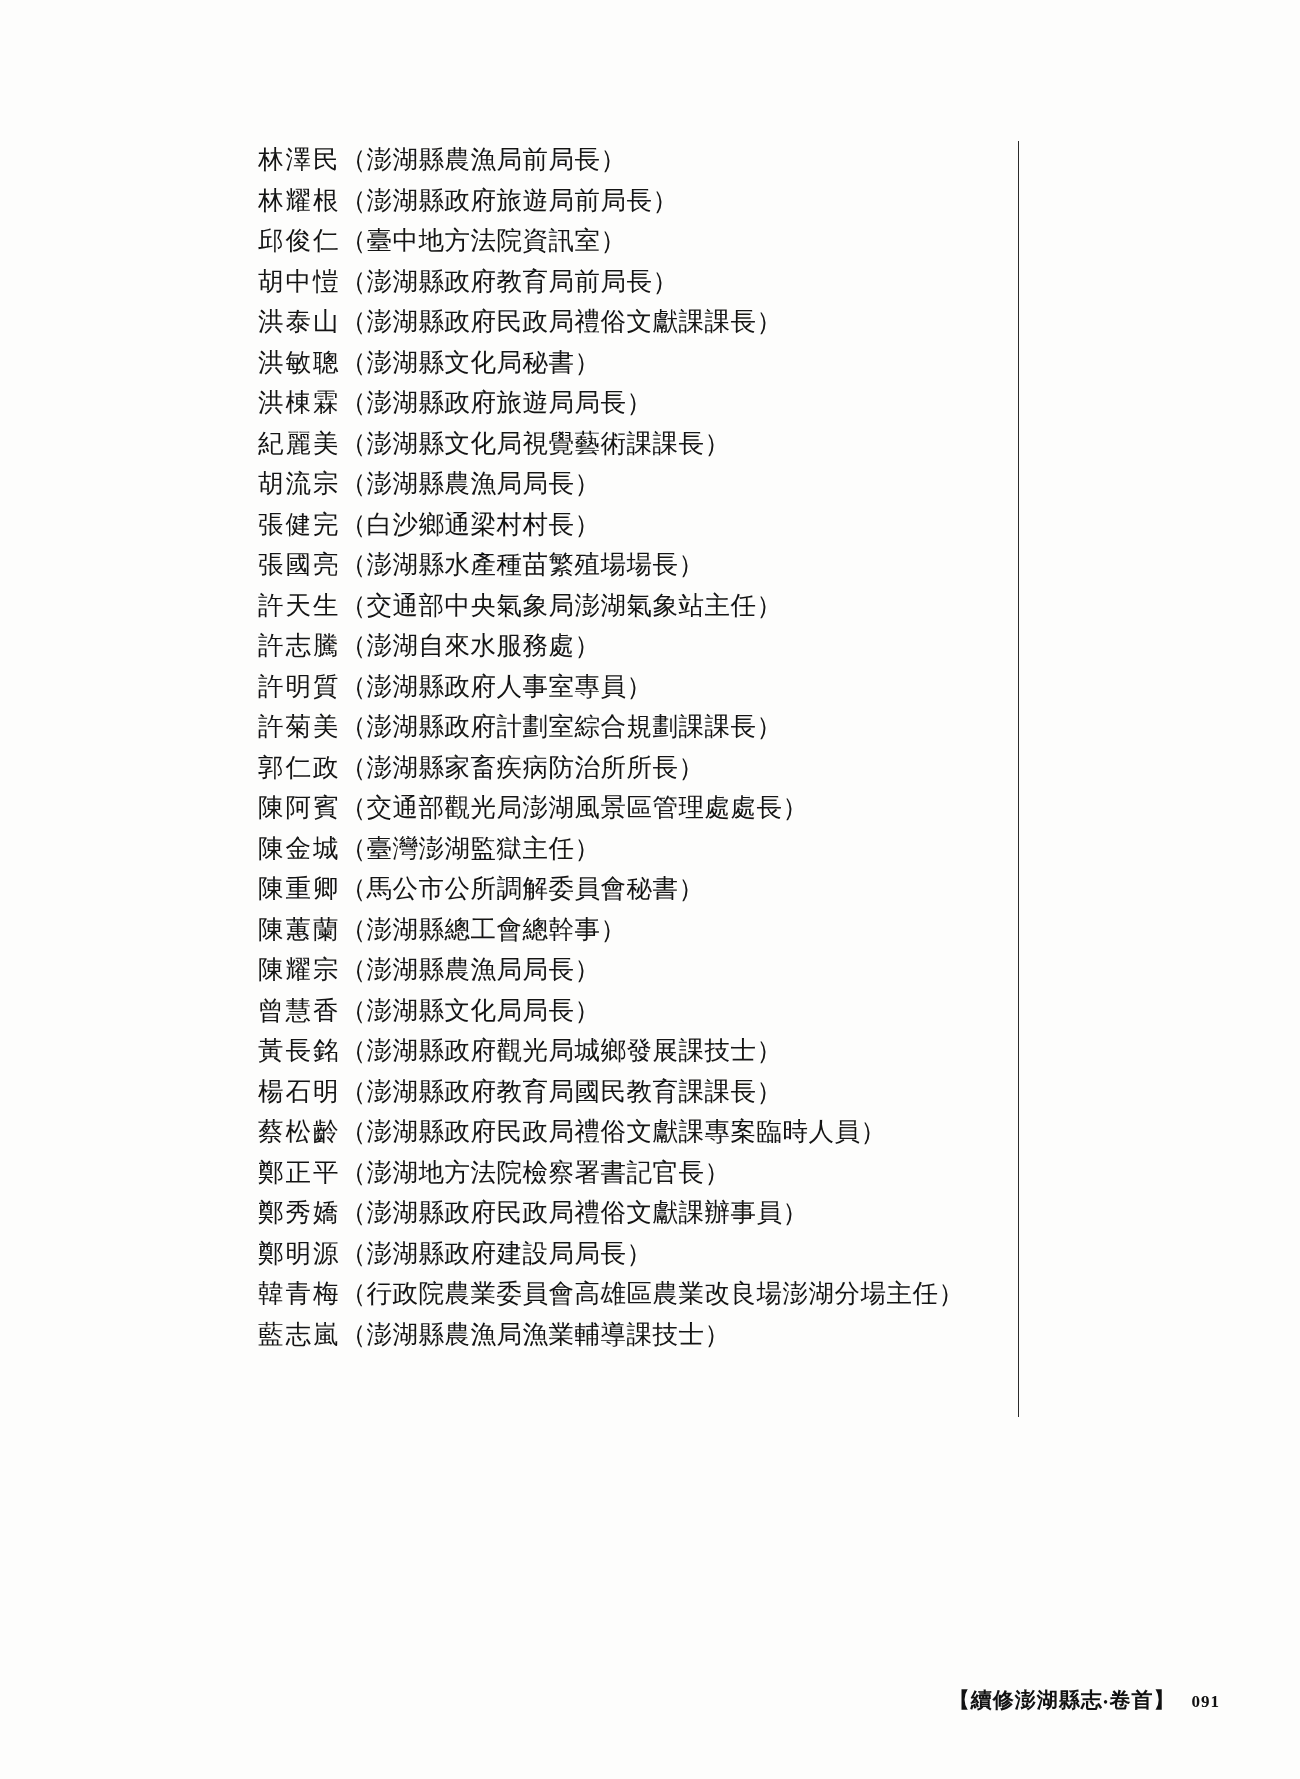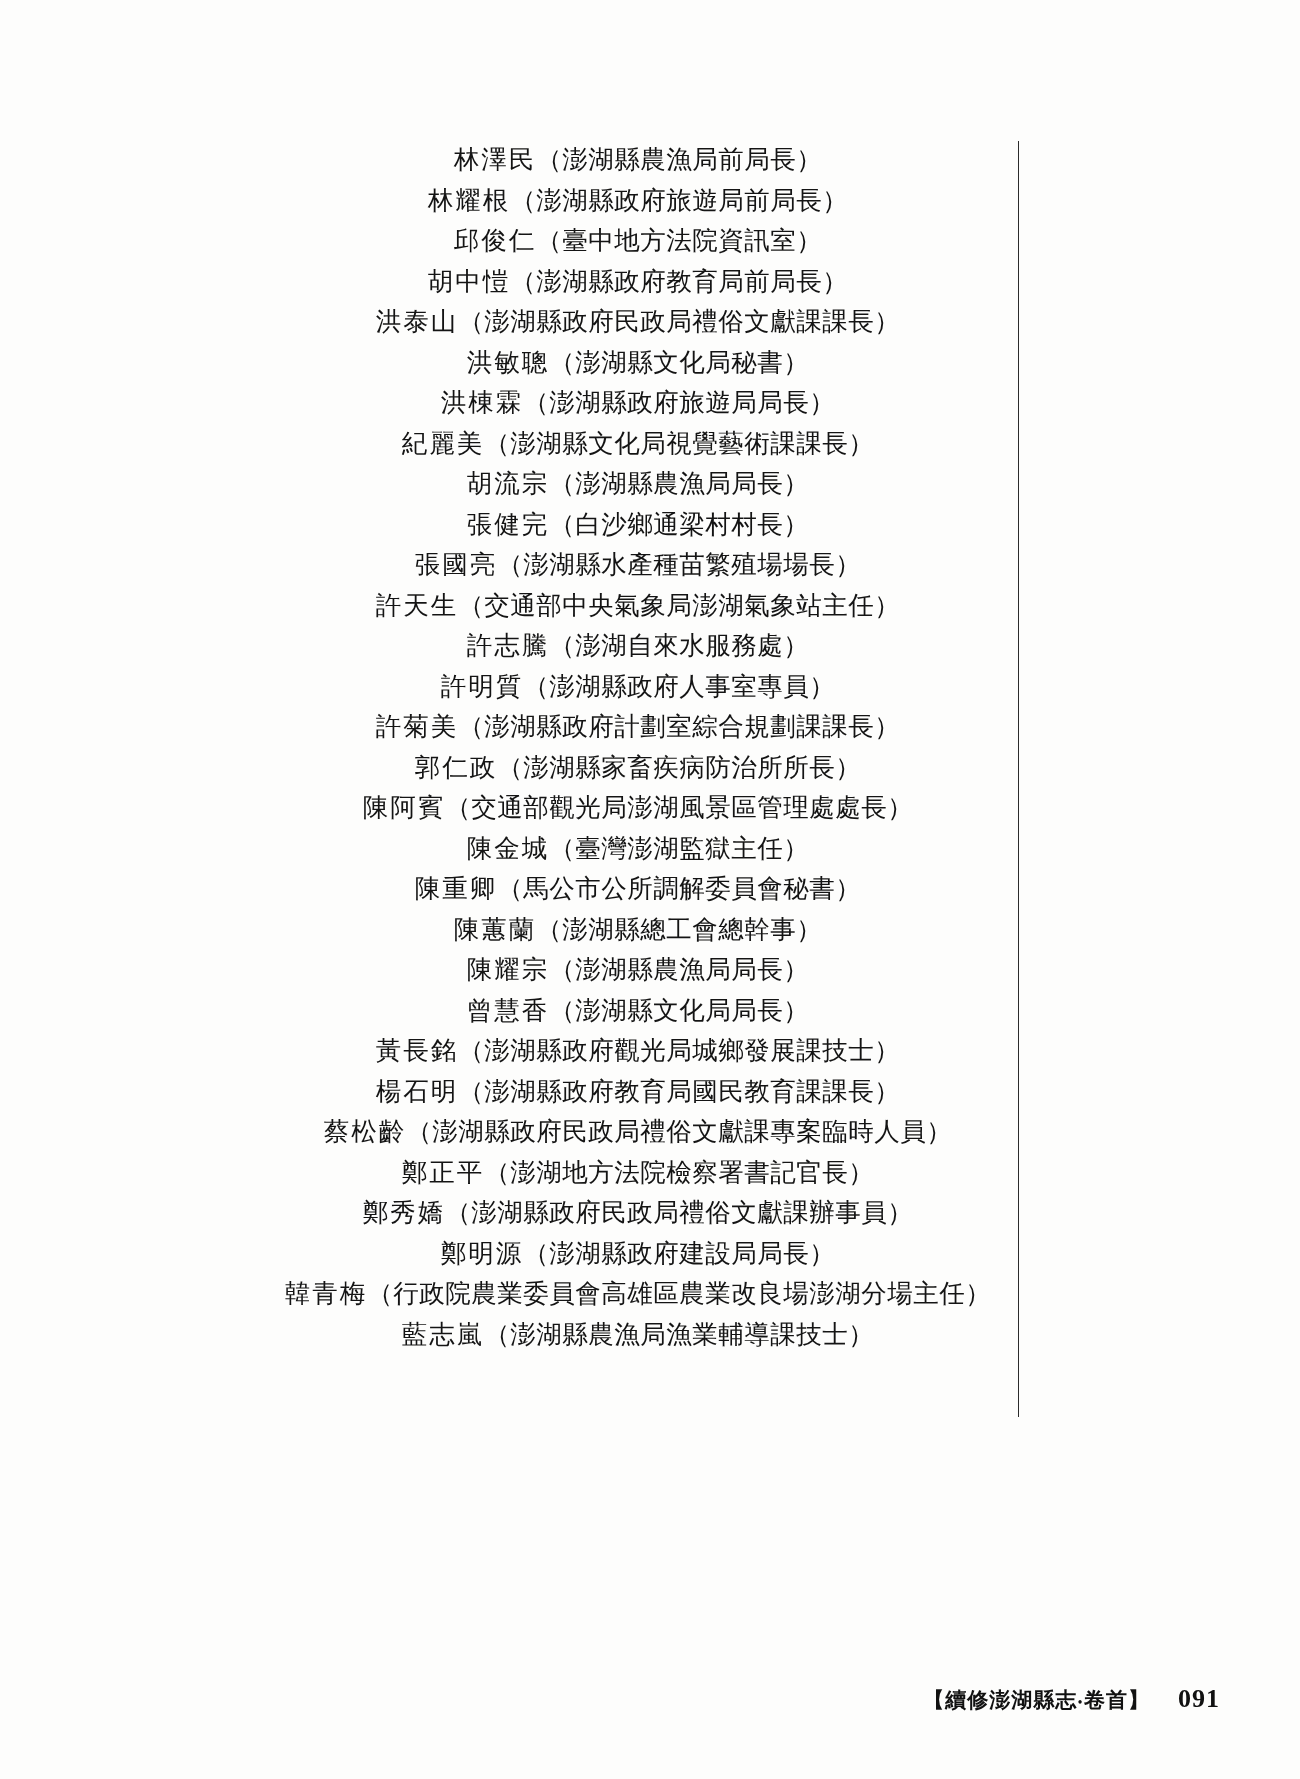--- a/index.html
+++ b/index.html
@@ -21,21 +21,20 @@
     left: 0;
     width: 1300px;
     height: 1779px;
     background: #fdfdfc;
   }
   .content-area {
     position: absolute;
     left: 258px;
     top: 140px;
     width: 760px;
-    text-align: center;
   }
   
   .right-rule {
     position: absolute;
     left: 1018px;
     top: 141px;
     width: 1px;
     height: 1276px;
     background: #2b2b2b;
   }
@@ -51,30 +50,30 @@
   }
   .entry .role {
     letter-spacing: 0.5px;
   }
   .footer {
     position: absolute;
     right: 80px;
     bottom: 65px;
     display: flex;
     align-items: baseline;
-    gap: 28px;
+    gap: 16px;
   }
   .footer-title {
     font-size: 21px;
     font-weight: bold;
     letter-spacing: 1px;
     color: #111;
   }
   .footer-page {
-    font-size: 26px;
+    font-size: 17px;
     font-weight: bold;
     letter-spacing: 1px;
     color: #111;
   }
 </style>
 </head>
 <body>
 
 <div class="page">
 

